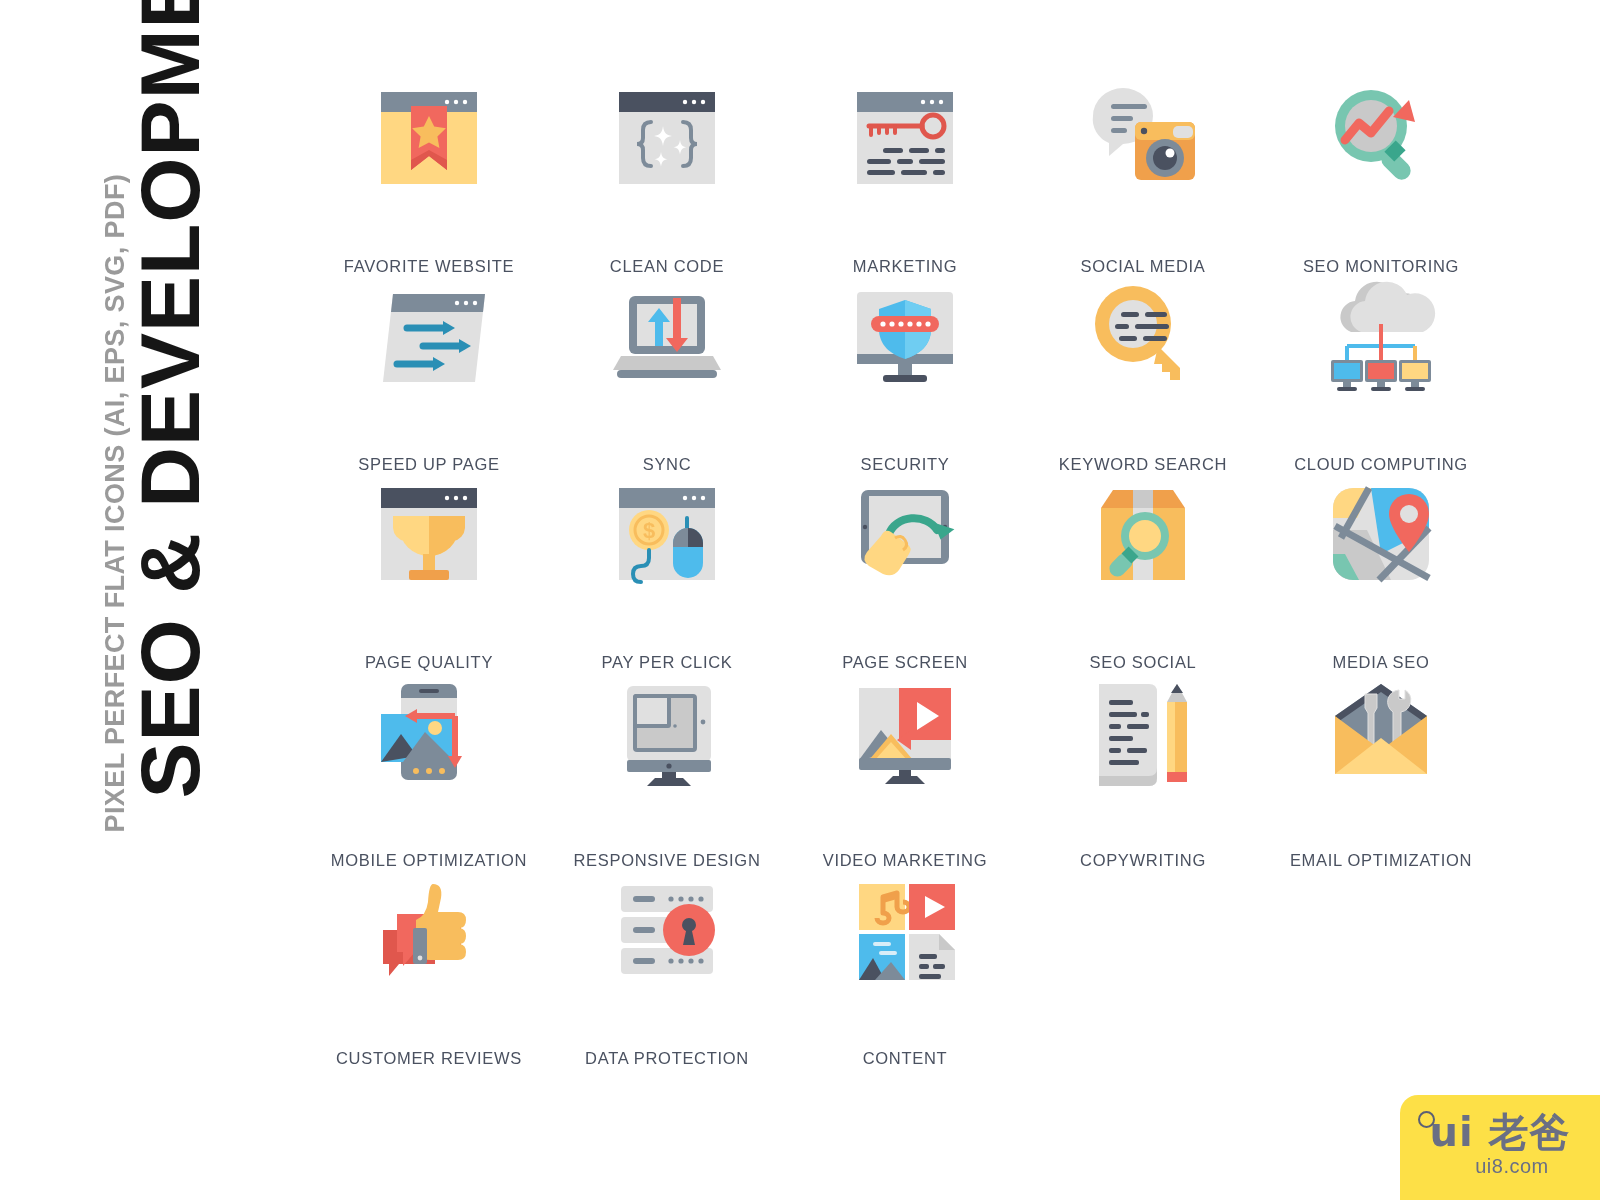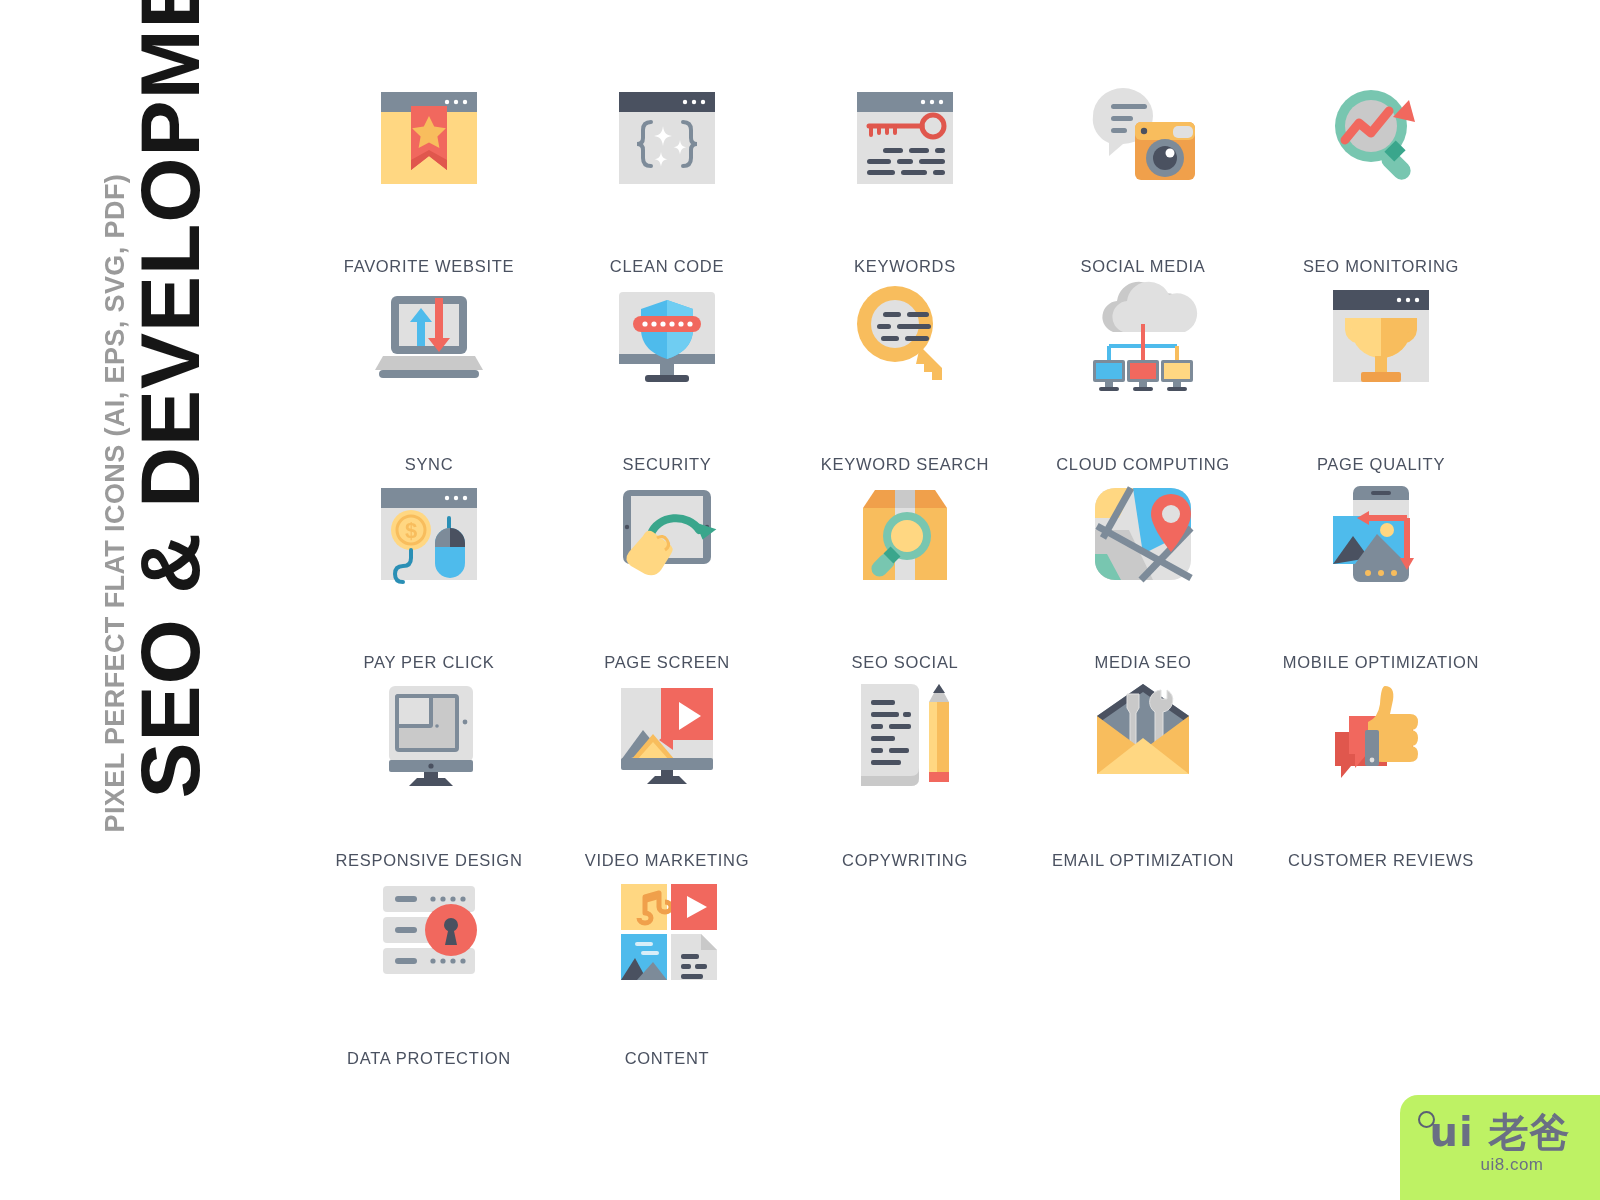--- a/index.html
+++ b/index.html
@@ -91,21 +91,21 @@
     white-space: nowrap;
   }
 
   
   #watermark {
     position: absolute;
     right: 0px;
     bottom: 0px;
     width: 200px;
     height: 105px;
-    background: #bef264;
+    background: #fde047;
     border-radius: 18px 0 0 0;
     box-sizing: border-box;
     padding: 16px 0 0 0;
     text-align: center;
   }
   #watermark-dot {
     position: absolute;
     left: 18px;
     top: 16px;
     width: 13px;
@@ -115,21 +115,21 @@
   }
   #watermark-logo {
     font-size: 40px;
     font-weight: bold;
     color: #6a6f84;
     line-height: 1.05;
     letter-spacing: 1px;
     font-family: "DejaVu Sans", sans-serif;
   }
   #watermark-url {
-    font-size: 17px;
+    font-size: 20px;
     color: #6a6f84;
     letter-spacing: 0.5px;
     margin-top: 2px;
     font-family: "Liberation Sans", sans-serif;
     margin-left: 24px;
   }
 </style>
 </head>
 <body>
 
@@ -188,21 +188,21 @@
             <rect x="90" y="70" width="10" height="5" rx="2.5"></rect>
             <rect x="22" y="81" width="24" height="5" rx="2.5"></rect>
             <rect x="52" y="81" width="16" height="5" rx="2.5"></rect>
             <rect x="74" y="81" width="26" height="5" rx="2.5"></rect>
             <rect x="22" y="92" width="28" height="5" rx="2.5"></rect>
             <rect x="56" y="92" width="26" height="5" rx="2.5"></rect>
             <rect x="88" y="92" width="12" height="5" rx="2.5"></rect>
           </g>
         </svg>
       </div>
-      <div class="cell-label">KEYWORDS</div>
+      <div class="cell-label">MARKETING</div>
     </div>
     <div class="cell">
       <div class="icon-box">
         <svg viewBox="0 0 120 120" xmlns="http://www.w3.org/2000/svg">
           <path d="M10 38 a30 28 0 0 1 60 0 a30 28 0 0 1 -30 28 l-14 12 v-13 a28 26 0 0 1 -16 -27z" fill="#e0e0e0"></path>
           <g fill="#7d8b99">
             <rect x="28" y="26" width="36" height="5" rx="2.5"></rect>
             <rect x="28" y="38" width="22" height="5" rx="2.5"></rect>
             <rect x="28" y="50" width="16" height="5" rx="2.5"></rect>
           </g>
@@ -222,20 +222,42 @@
         <svg viewBox="0 0 120 120" xmlns="http://www.w3.org/2000/svg">
           <circle cx="50" cy="48" r="36" fill="#78c6b0"></circle>
           <circle cx="50" cy="48" r="26" fill="#c9c9c9"></circle>
           <path d="M24 62 l14 -17 l12 10 l18 -22" fill="none" stroke="#f1685e" stroke-width="9" stroke-linecap="round" stroke-linejoin="round"></path>
           <path d="M88 22 l6 22 l-22 -5 z" fill="#f1685e"></path>
           <rect x="66" y="70" width="18" height="34" rx="9" fill="#78c6b0" transform="rotate(-45 75 87)"></rect>
           <rect x="66" y="66" width="16" height="14" fill="#3aa68c" transform="rotate(-45 74 73)"></rect>
         </svg>
       </div>
       <div class="cell-label">SEO MONITORING</div>
+    </div>
+    <div class="cell">
+      <div class="icon-box">
+        <svg viewBox="0 0 120 120" xmlns="http://www.w3.org/2000/svg">
+          <path d="M24 18 h92 l-10 88 h-92 z" fill="#e0e0e0"></path>
+          <path d="M24 18 h92 l-2 18 h-92 z" fill="#7d8b99"></path>
+          <circle cx="88" cy="27" r="2.2" fill="#ffffff"></circle>
+          <circle cx="97" cy="27" r="2.2" fill="#ffffff"></circle>
+          <circle cx="106" cy="27" r="2.2" fill="#ffffff"></circle>
+          <g stroke="#2a8fb5" stroke-width="7" stroke-linecap="round">
+            <line x1="38" y1="52" x2="78" y2="52"></line>
+            <line x1="54" y1="70" x2="94" y2="70"></line>
+            <line x1="28" y1="88" x2="68" y2="88"></line>
+          </g>
+          <g fill="#2a8fb5">
+            <path d="M86 52 l-12 -7 v14 z"></path>
+            <path d="M102 70 l-12 -7 v14 z"></path>
+            <path d="M76 88 l-12 -7 v14 z"></path>
+          </g>
+        </svg>
+      </div>
+      <div class="cell-label">SPEED UP PAGE</div>
     </div>
     <div class="cell">
       <div class="icon-box">
         <svg viewBox="0 0 120 120" xmlns="http://www.w3.org/2000/svg">
           <rect x="22" y="20" width="76" height="58" rx="6" fill="#7d8b99"></rect>
           <rect x="30" y="28" width="60" height="42" fill="#e0e0e0"></rect>
           <path d="M14 80 h92 l8 14 h-108 z" fill="#c9c9c9"></path>
           <rect x="10" y="94" width="100" height="8" rx="4" fill="#7d8b99"></rect>
           <path d="M48 70 v-24 h-7 l11 -14 l11 14 h-7 v24 z" fill="#4ebbec"></path>
           <path d="M74 22 v40 h7 l-11 14 l-11 -14 h7 v-40 z" fill="#f1685e"></path>

